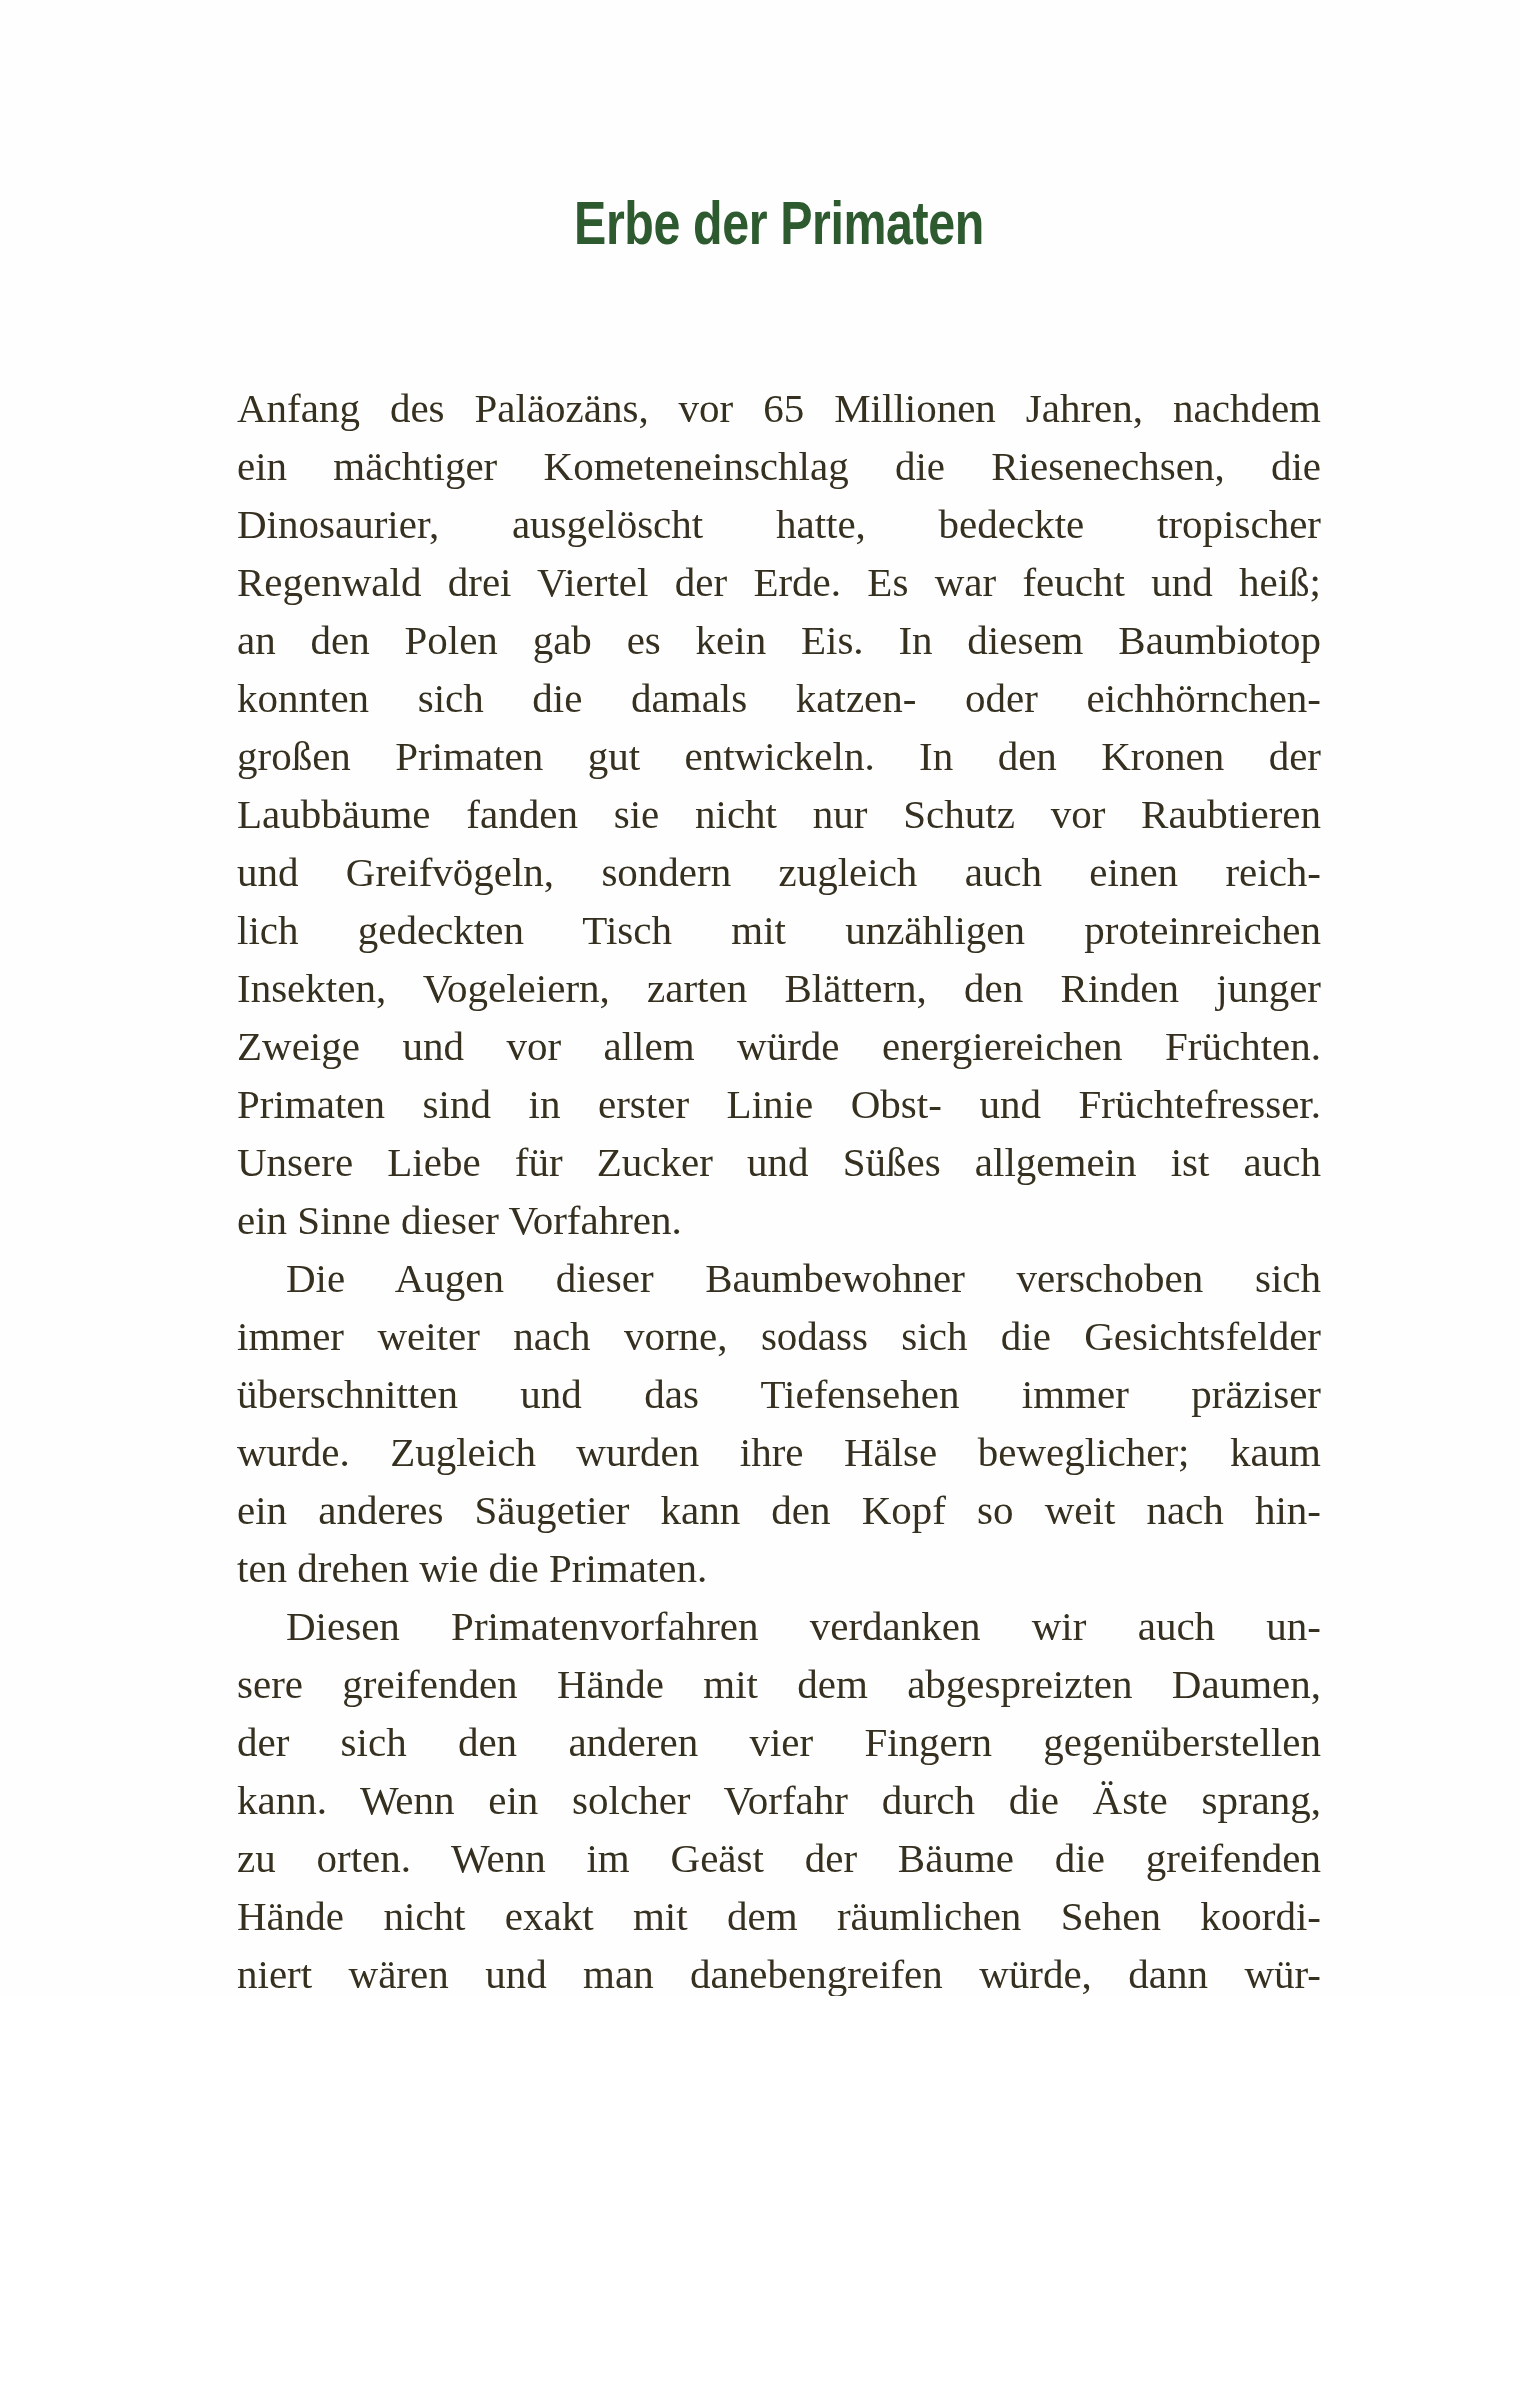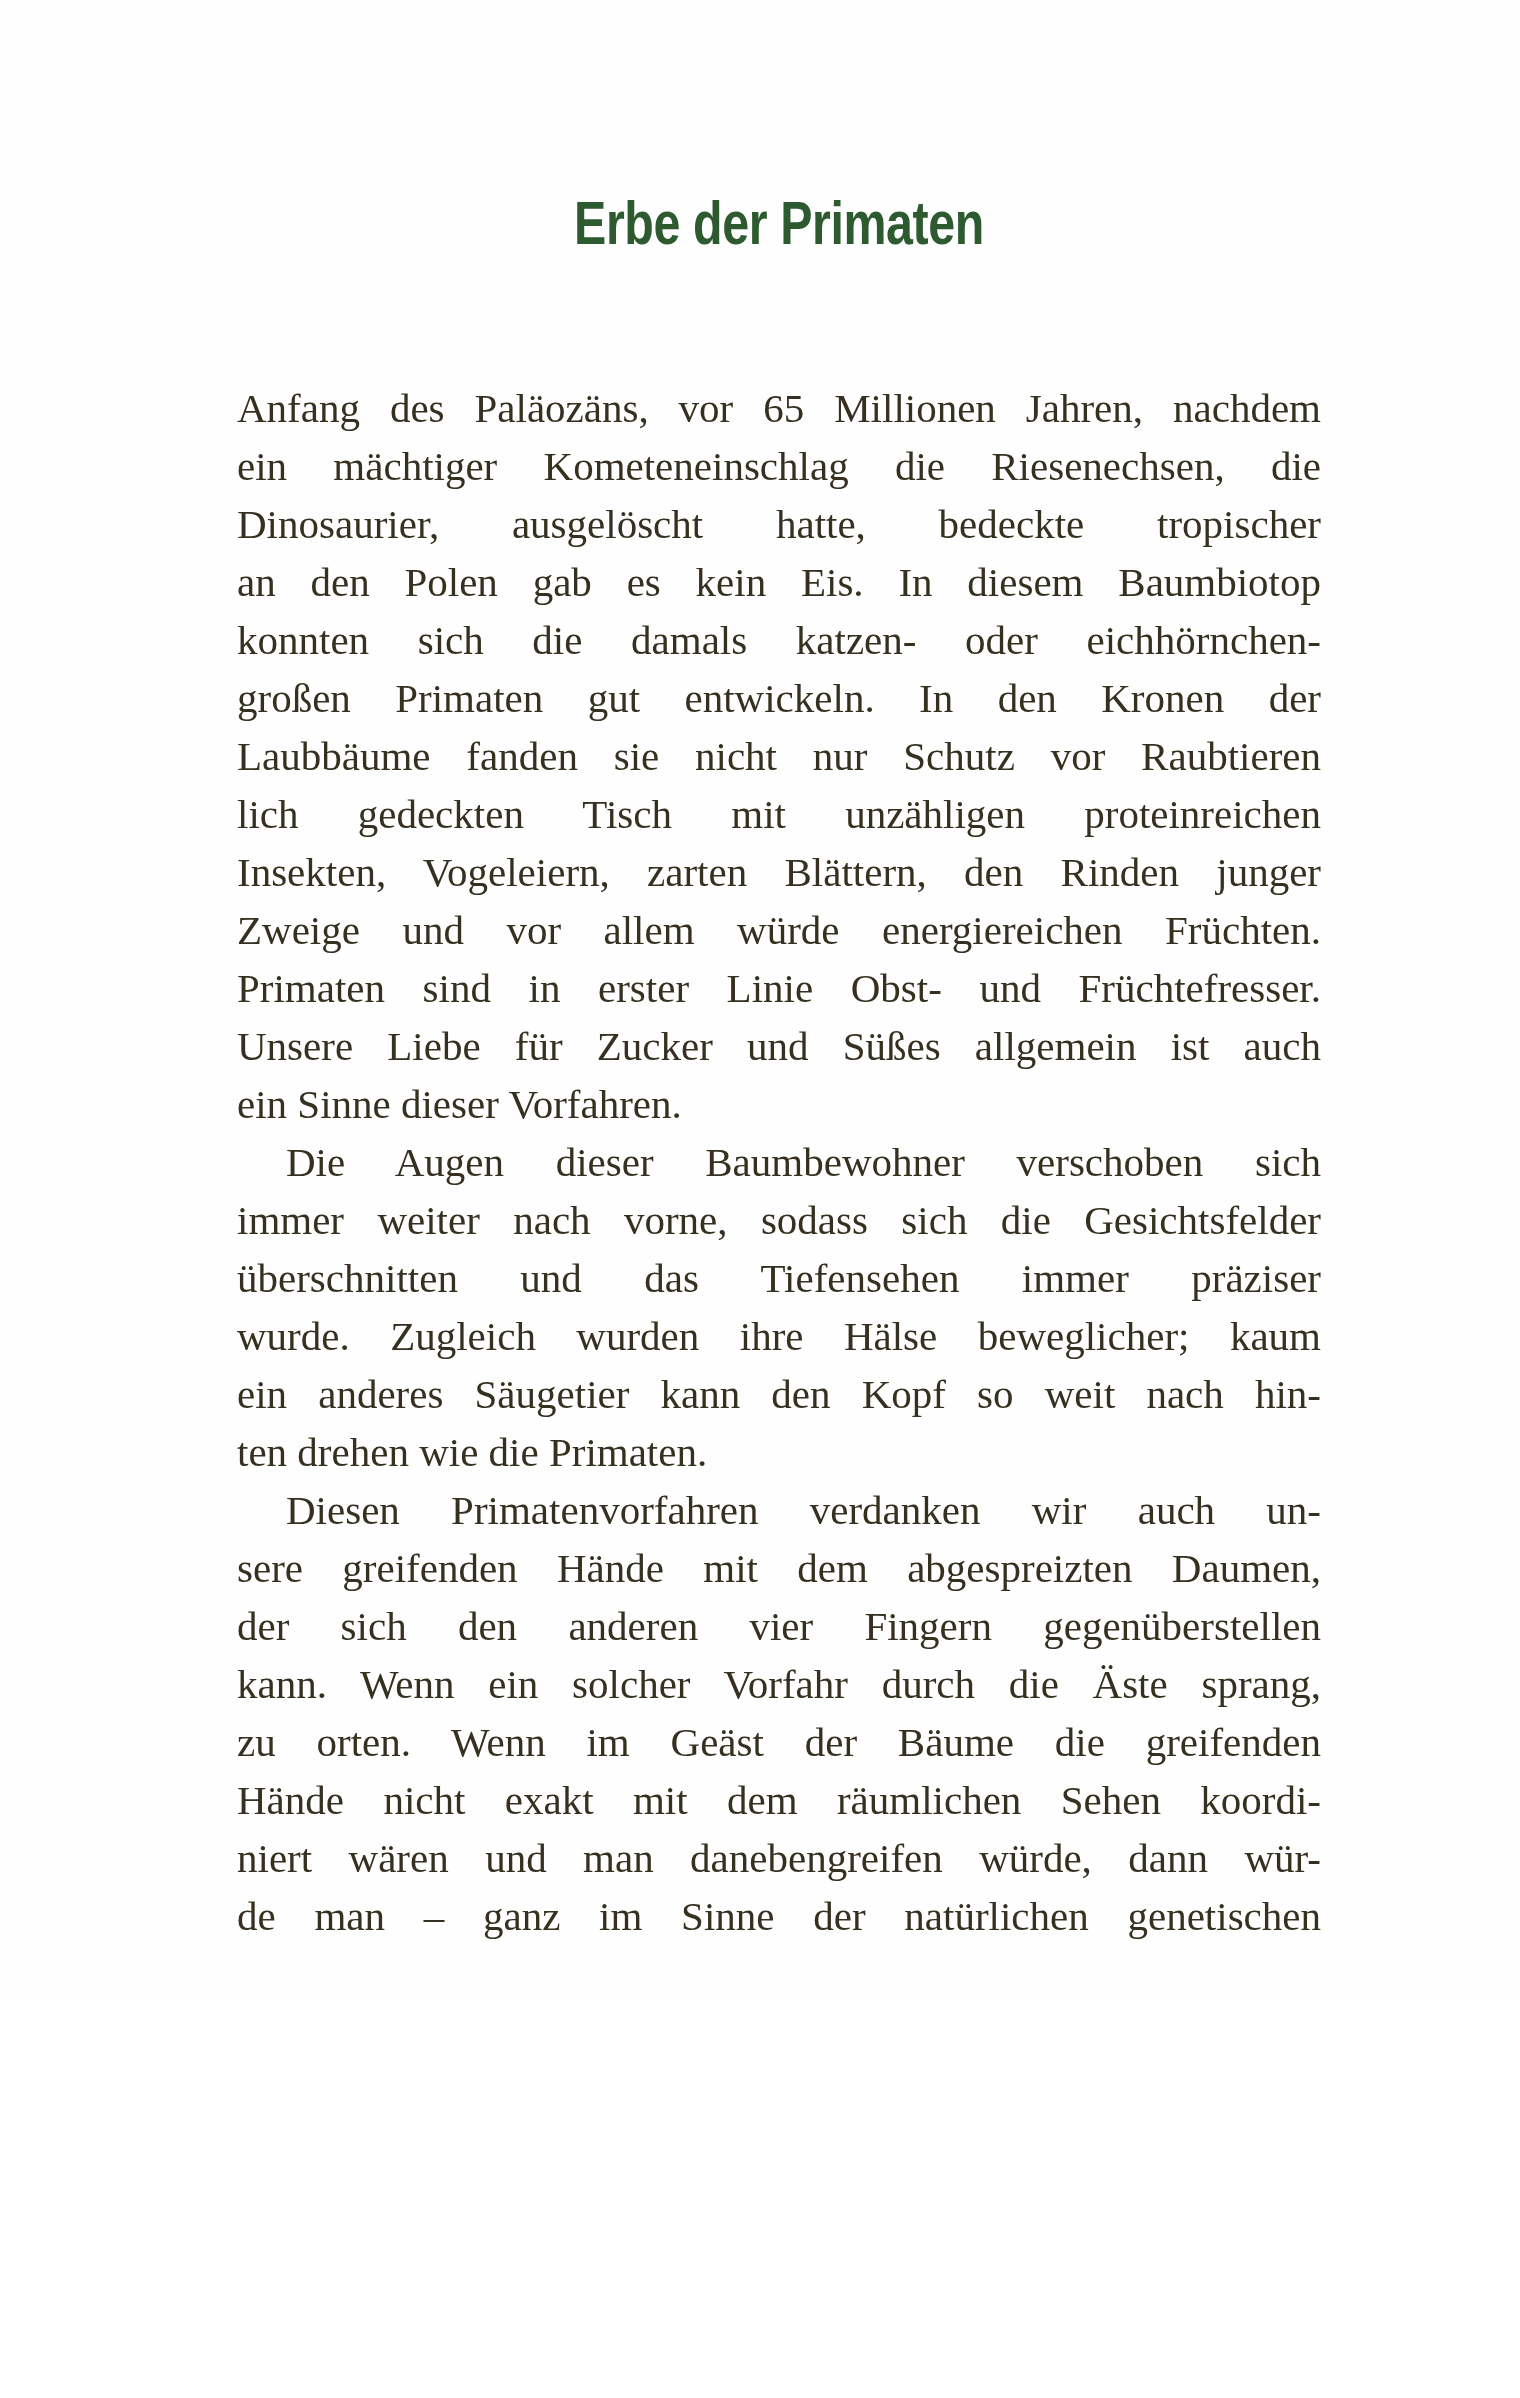--- a/index.html
+++ b/index.html
@@ -70,24 +70,26 @@
 <body>
 
 <div class="page">
   <h1 class="chapter-title">Erbe der Primaten</h1>
 
   <div class="body-text">
       <div class="paragraph">
         <div class="line">Anfang des Paläozäns, vor 65 Millionen Jahren, nachdem</div>
         <div class="line">ein mächtiger Kometeneinschlag die Riesenechsen, die</div>
         <div class="line">Dinosaurier, ausgelöscht hatte, bedeckte tropischer</div>
+        <div class="line">Regenwald drei Viertel der Erde. Es war feucht und heiß;</div>
         <div class="line">an den Polen gab es kein Eis. In diesem Baumbiotop</div>
         <div class="line">konnten sich die damals katzen- oder eichhörnchen-</div>
         <div class="line">großen Primaten gut entwickeln. In den Kronen der</div>
         <div class="line">Laubbäume fanden sie nicht nur Schutz vor Raubtieren</div>
+        <div class="line">und Greifvögeln, sondern zugleich auch einen reich-</div>
         <div class="line">lich gedeckten Tisch mit unzähligen proteinreichen</div>
         <div class="line">Insekten, Vogeleiern, zarten Blättern, den Rinden junger</div>
         <div class="line">Zweige und vor allem würde energiereichen Früchten.</div>
         <div class="line">Primaten sind in erster Linie Obst- und Früchtefresser.</div>
         <div class="line">Unsere Liebe für Zucker und Süßes allgemein ist auch</div>
         <div class="line no-just">ein Sinne dieser Vorfahren.</div>
       </div>
       <div class="paragraph">
         <div class="line indent">Die Augen dieser Baumbewohner verschoben sich</div>
         <div class="line">immer weiter nach vorne, sodass sich die Gesichtsfelder</div>

